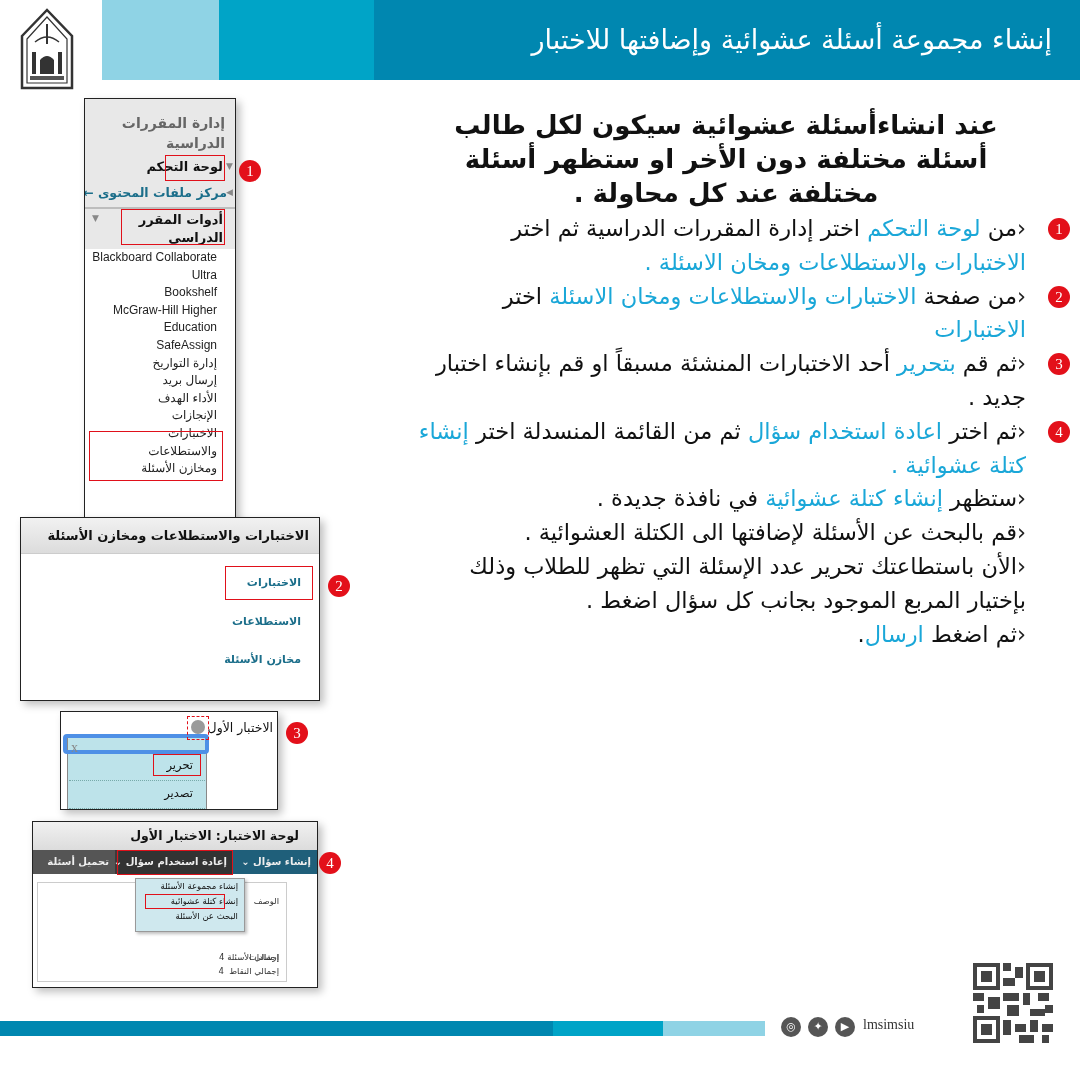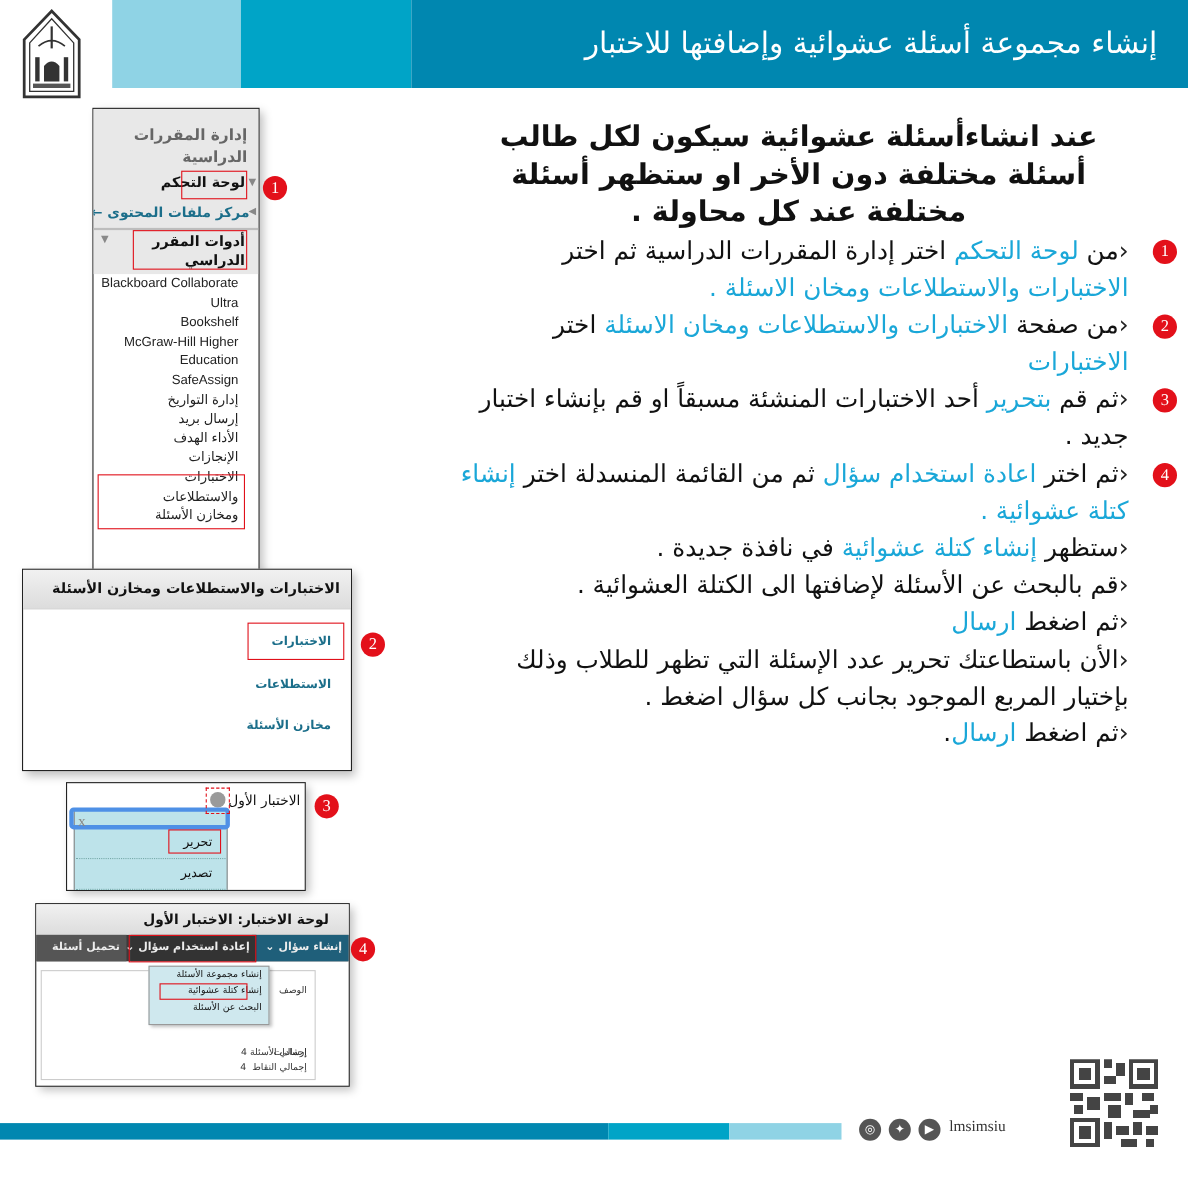--- a/index.html
+++ b/index.html
@@ -173,21 +173,20 @@
 <div class="badge" style="left:319px;top:852px;">4</div>
 
 <div class="intro">عند انشاءأسئلة عشوائية سيكون لكل طالب أسئلة مختلفة دون الأخر او ستظهر أسئلة مختلفة عند كل محاولة .</div>
 <div class="steps" id="steps">
     <div class="step"><span class="chev">‹</span><span>من </span><span class="hl">لوحة التحكم</span><span> اختر إدارة المقررات الدراسية ثم اختر </span><span class="hl">الاختبارات والاستطلاعات ومخان الاسئلة .</span><div class="badge sbadge">1</div></div>
     <div class="step"><span class="chev">‹</span><span>من صفحة </span><span class="hl">الاختبارات والاستطلاعات ومخان الاسئلة</span><span> اختر </span><span class="hl">الاختبارات</span><div class="badge sbadge">2</div></div>
     <div class="step"><span class="chev">‹</span><span>ثم قم </span><span class="hl">بتحرير</span><span> أحد الاختبارات المنشئة مسبقاً او قم بإنشاء اختبار جديد .</span><div class="badge sbadge">3</div></div>
     <div class="step"><span class="chev">‹</span><span>ثم اختر </span><span class="hl">اعادة استخدام سؤال</span><span> ثم من القائمة المنسدلة اختر </span><span class="hl">إنشاء كتلة عشوائية .</span><div class="badge sbadge">4</div></div>
     <div class="step"><span class="chev">‹</span><span>ستظهر </span><span class="hl">إنشاء كتلة عشوائية</span><span> في نافذة جديدة .</span></div>
     <div class="step"><span class="chev">‹</span><span>قم بالبحث عن الأسئلة لإضافتها الى الكتلة العشوائية .</span></div>
-    <div class="step"><span class="chev">‹</span><span>ثم اضغط </span><span class="hl">ارسال</span></div>
     <div class="step"><span class="chev">‹</span><span>الأن باستطاعتك تحرير عدد الإسئلة التي تظهر للطلاب وذلك بإختيار المربع الموجود بجانب كل سؤال اضغط .</span></div>
     <div class="step"><span class="chev">‹</span><span>ثم اضغط </span><span class="hl">ارسال</span><span>.</span></div>
   </div>
 
 <div class="ftr-band ftr-a"></div>
 <div class="ftr-band ftr-b"></div>
 <div class="ftr-band ftr-c"></div>
 <div class="social" style="left:781px;">◎</div>
 <div class="social" style="left:808px;">✦</div>
 <div class="social" style="left:835px;">▶</div>

